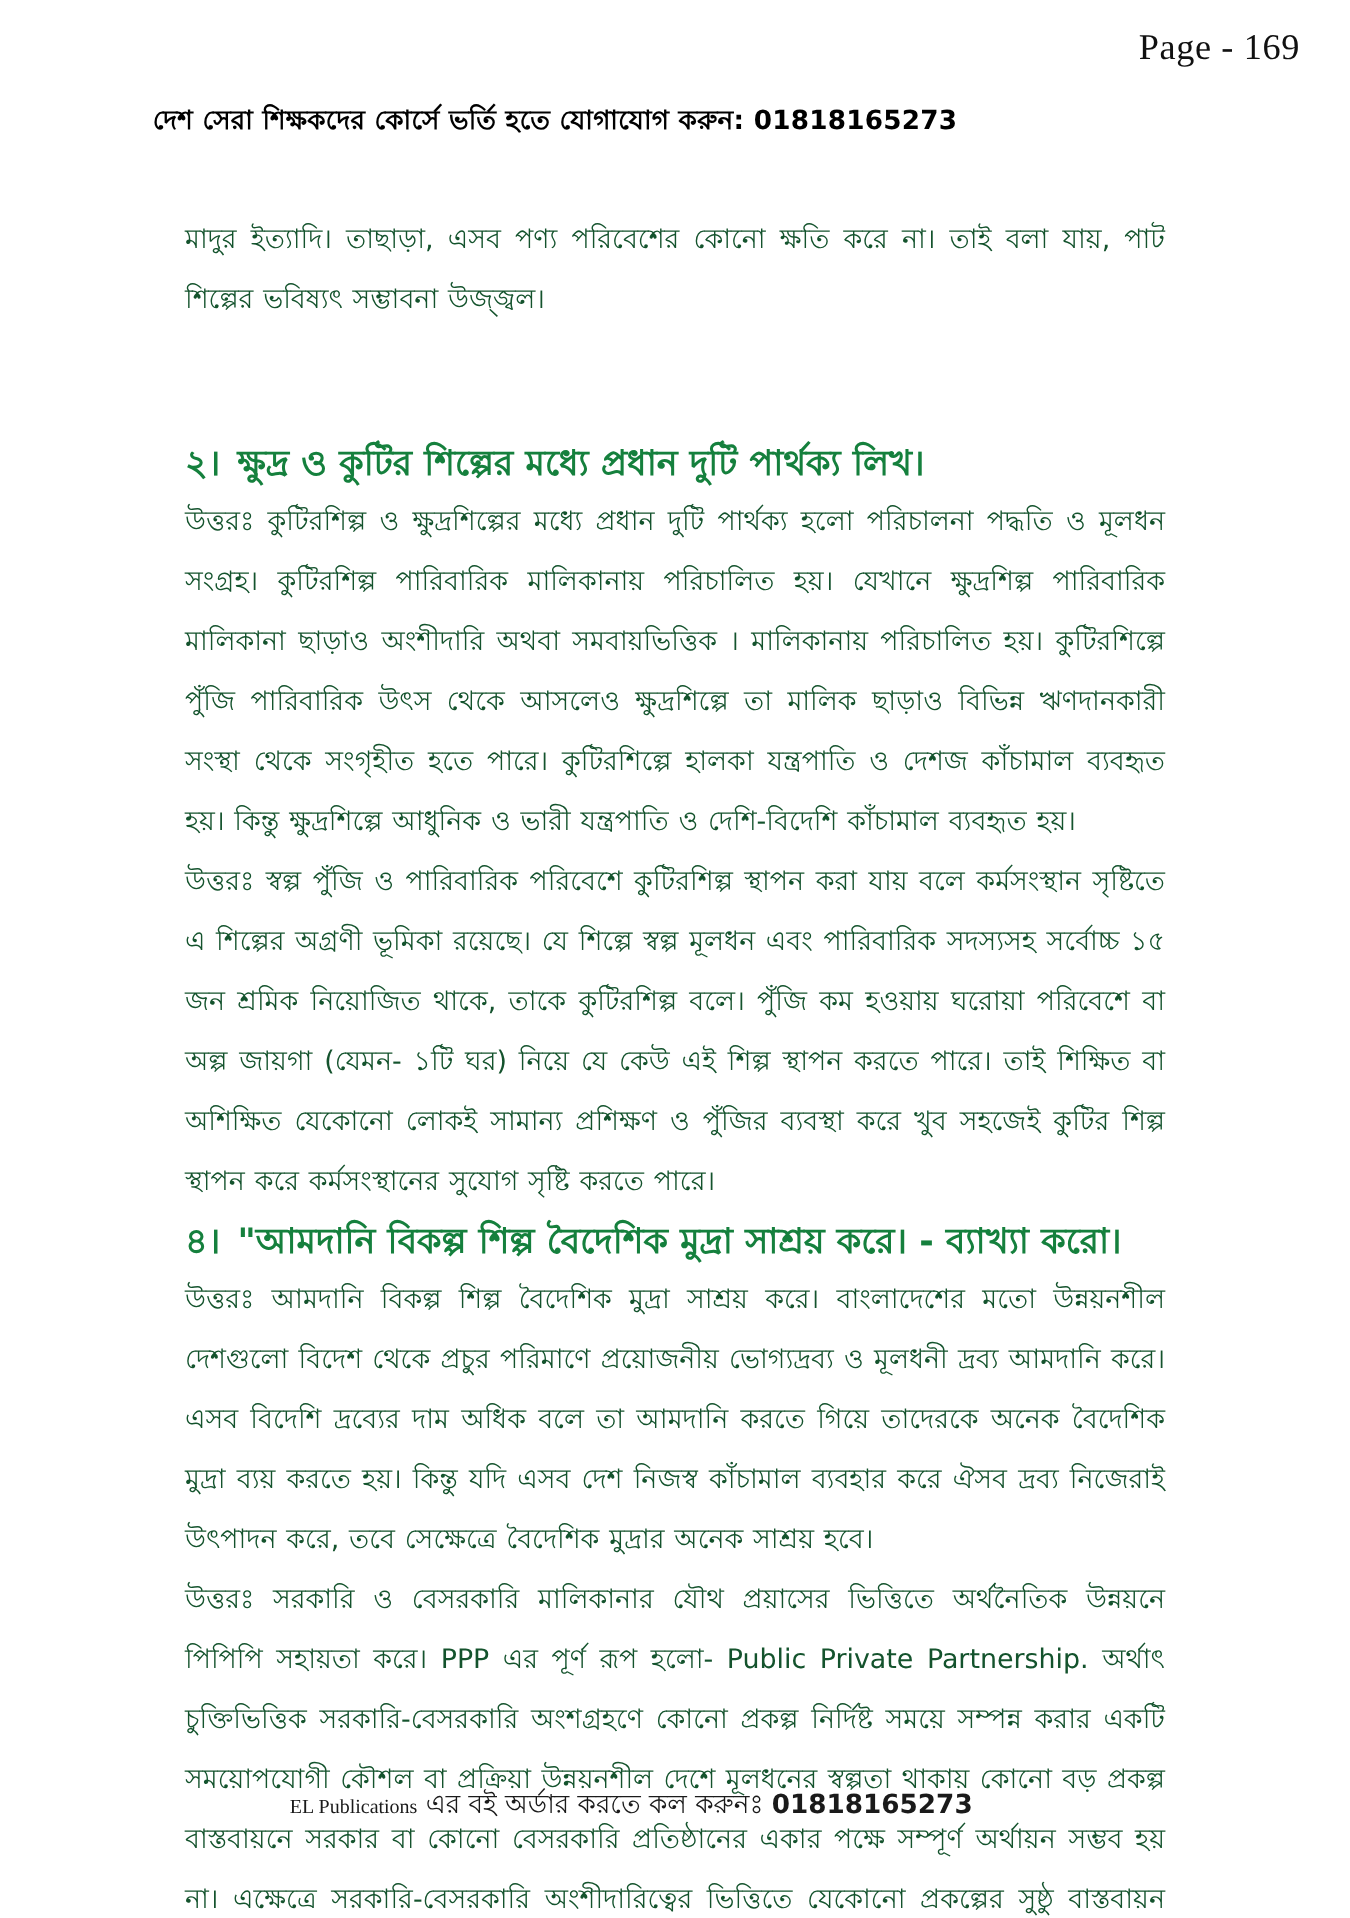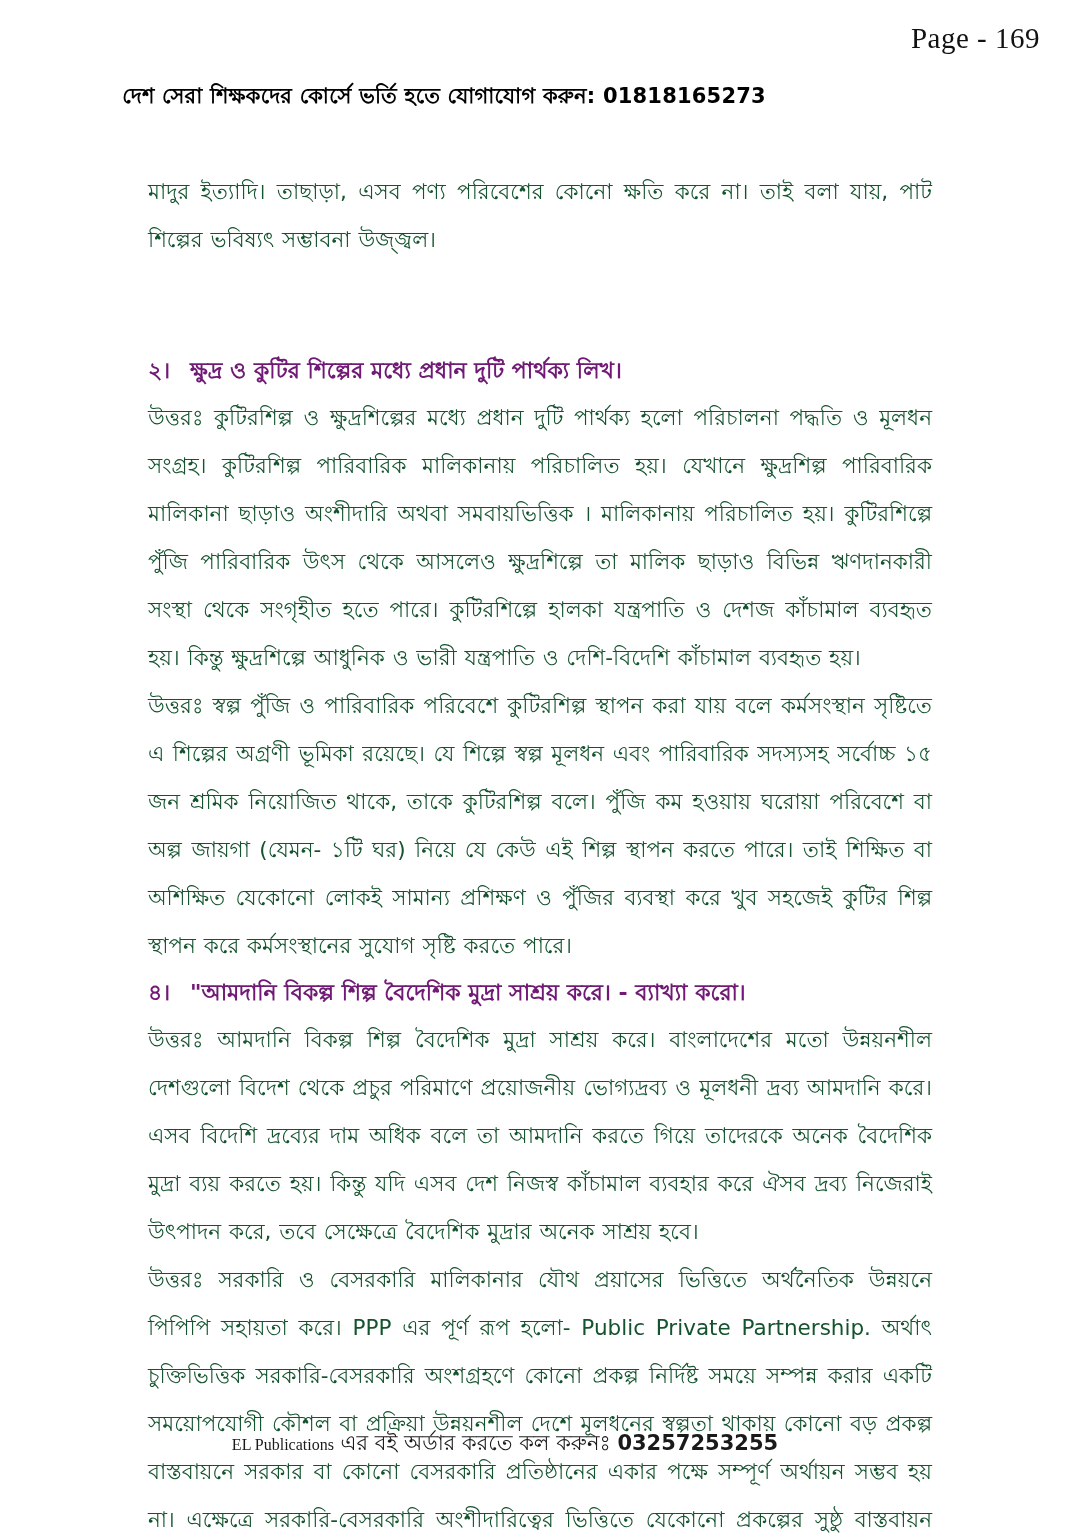--- a/index.html
+++ b/index.html
@@ -59,24 +59,24 @@
     text-justify: inter-word;
     margin: 0;
     color: #14532d;
     word-spacing: 1px;
   }
   .gap-lg { height: 84px; }
 
   .qhead {
     font-family: "DejaVu Sans", "Liberation Sans", sans-serif;
     font-weight: bold;
-    font-size: 22px;
+    font-size: 28px;
     line-height: 46px;
     margin: 0;
-    color: #701a75;
+    color: #15803d;
     white-space: nowrap;
   }
   .qhead .qnum {
     display: inline-block;
     min-width: 42px;
   }
 
   
   .footer-text {
     position: absolute;
@@ -155,17 +155,17 @@
     <div class="qhead">
       <span class="qnum">৪।</span><span>"আমদানি বিকল্প শিল্প বৈদেশিক মুদ্রা সাশ্রয় করে। - ব্যাখ্যা করো।</span>
     </div>
     <p class="para">উত্তরঃ আমদানি বিকল্প শিল্প বৈদেশিক মুদ্রা সাশ্রয় করে। বাংলাদেশের মতো উন্নয়নশীল দেশগুলো বিদেশ থেকে প্রচুর পরিমাণে প্রয়োজনীয় ভোগ্যদ্রব্য ও মূলধনী দ্রব্য আমদানি করে। এসব বিদেশি দ্রব্যের দাম অধিক বলে তা আমদানি করতে গিয়ে তাদেরকে অনেক বৈদেশিক মুদ্রা ব্যয় করতে হয়। কিন্তু যদি এসব দেশ নিজস্ব কাঁচামাল ব্যবহার করে ঐসব দ্রব্য নিজেরাই উৎপাদন করে, তবে সেক্ষেত্রে বৈদেশিক মুদ্রার অনেক সাশ্রয় হবে।</p>
 
     <p class="para">উত্তরঃ সরকারি ও বেসরকারি মালিকানার যৌথ প্রয়াসের ভিত্তিতে অর্থনৈতিক উন্নয়নে পিপিপি সহায়তা করে। PPP এর পূর্ণ রূপ হলো- Public Private Partnership. অর্থাৎ চুক্তিভিত্তিক সরকারি-বেসরকারি অংশগ্রহণে কোনো প্রকল্প নির্দিষ্ট সময়ে সম্পন্ন করার একটি সময়োপযোগী কৌশল বা প্রক্রিয়া উন্নয়নশীল দেশে মূলধনের স্বল্পতা থাকায় কোনো বড় প্রকল্প বাস্তবায়নে সরকার বা কোনো বেসরকারি প্রতিষ্ঠানের একার পক্ষে সম্পূর্ণ অর্থায়ন সম্ভব হয় না। এক্ষেত্রে সরকারি-বেসরকারি অংশীদারিত্বের ভিত্তিতে যেকোনো প্রকল্পের সুষ্ঠু বাস্তবায়ন সম্ভব। বর্তমানে PPP-এর অধীনে বেশ কিছু প্রকল্পের সার্থক বাস্তবায়ন সম্ভব হয়েছে। যেমন: বিদ্যুৎ উৎপাদন, উড়াল সড়ক,</p>
 
   </div>
 
   <div class="footer-text">
-    <span class="latin">EL Publications</span><span> এর বই অর্ডার করতে কল করুনঃ </span><span class="phone">03257253255</span>
+    <span class="latin">EL Publications</span><span> এর বই অর্ডার করতে কল করুনঃ </span><span class="phone">01818165273</span>
   </div>
 
 
 </div>
 
 </body></html>

